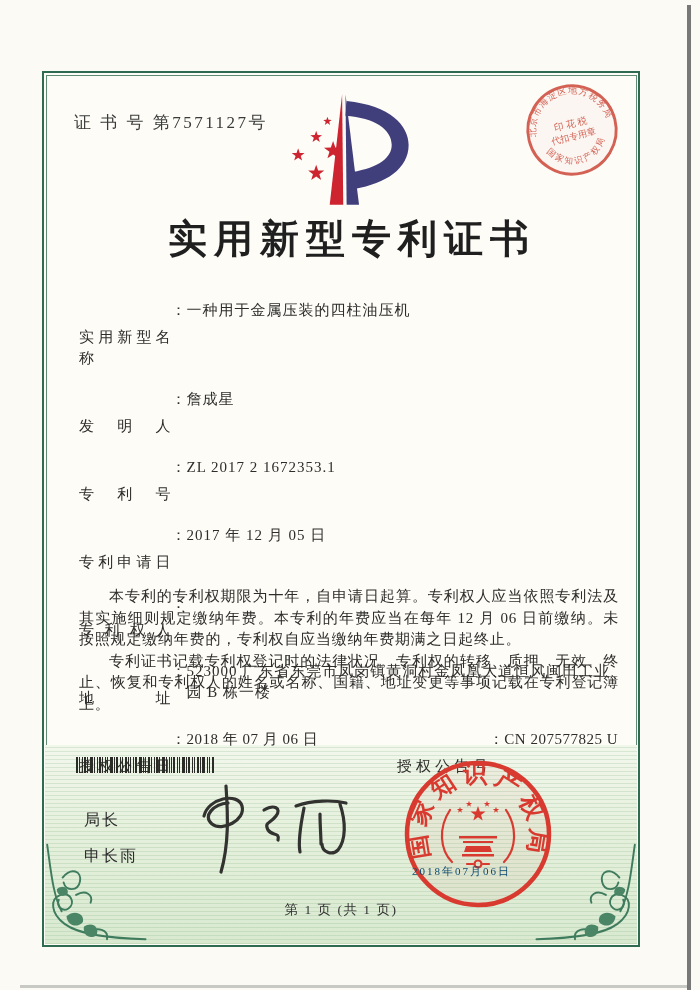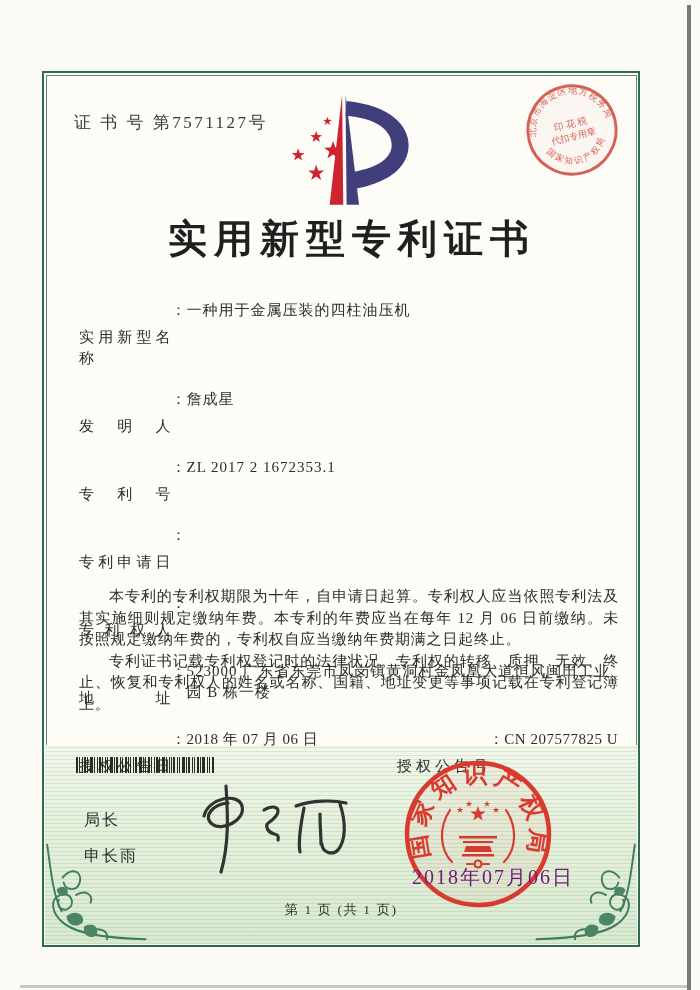--- a/index.html
+++ b/index.html
@@ -56,22 +56,22 @@
 
   .barcode{position:absolute; left:76px; top:757px; width:152px; height:16px;}
 
   .director{position:absolute; left:84px; top:810px; font-size:16px;
     letter-spacing:2px; color:#2c2c2c;}
   .director .name{margin-top:15px;}
 
   .signature{position:absolute; left:188px; top:776px; width:172px; height:102px;}
 
   .seal{position:absolute; left:402px; top:758px; width:152px; height:152px;}
-  .seal-date{position:absolute; left:412px; top:864px; font-size:20px;
-    letter-spacing:2px; color:#701a75;}
+  .seal-date{position:absolute; left:412px; top:864px; font-size:11px;
+    letter-spacing:2px; color:#0c4a6e;}
 
   .footer{position:absolute; left:42px; top:901px; width:598px; text-align:center;
     font-size:13.5px; letter-spacing:1.5px; color:#333;}
 </style>
 </head>
 <body>
 
 <div class="page">
 
   <svg width="0" height="0" aria-hidden="true">
@@ -163,20 +163,21 @@
       <span class="field-value">詹成星</span>
     </div>
     <div class="field-row">
       <span class="field-label">专利号</span>
         <span class="field-colon">：</span>
       <span class="field-value">ZL 2017 2 1672353.1</span>
     </div>
     <div class="field-row">
       <span class="field-label">专利申请日</span>
         <span class="field-colon">：</span>
+      <span class="field-value">2017 年 12 月 05 日</span>
     </div>
     <div class="field-row">
       <span class="field-label">专利权人</span>
         <span class="field-colon">：</span>
     </div>
     <div class="field-row">
       <span class="field-label">地址</span>
         <span class="field-colon">：</span>
       <span class="field-value">523000 广东省东莞市凤岗镇黄洞村金凤凰大道恒风闽田工业园 B 栋一楼</span>
     </div>

